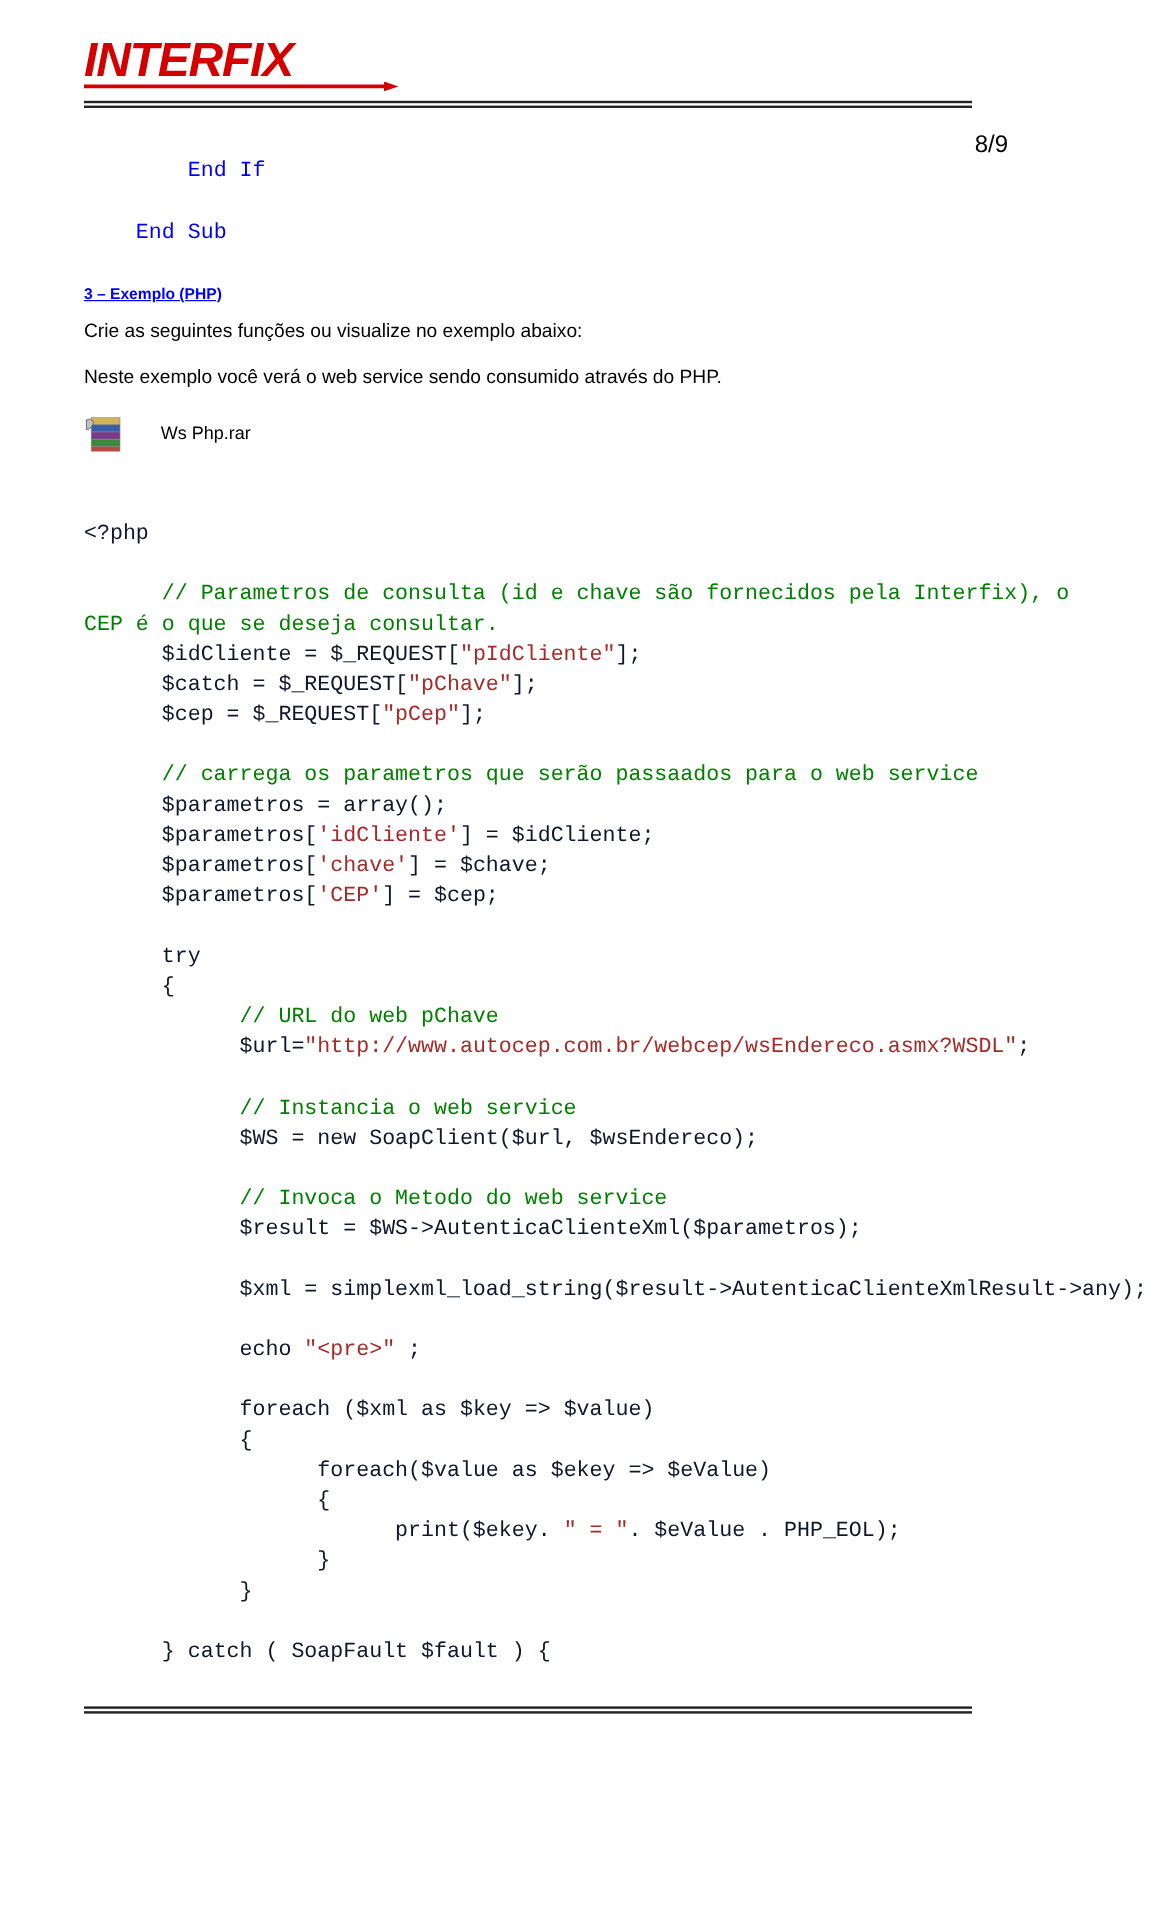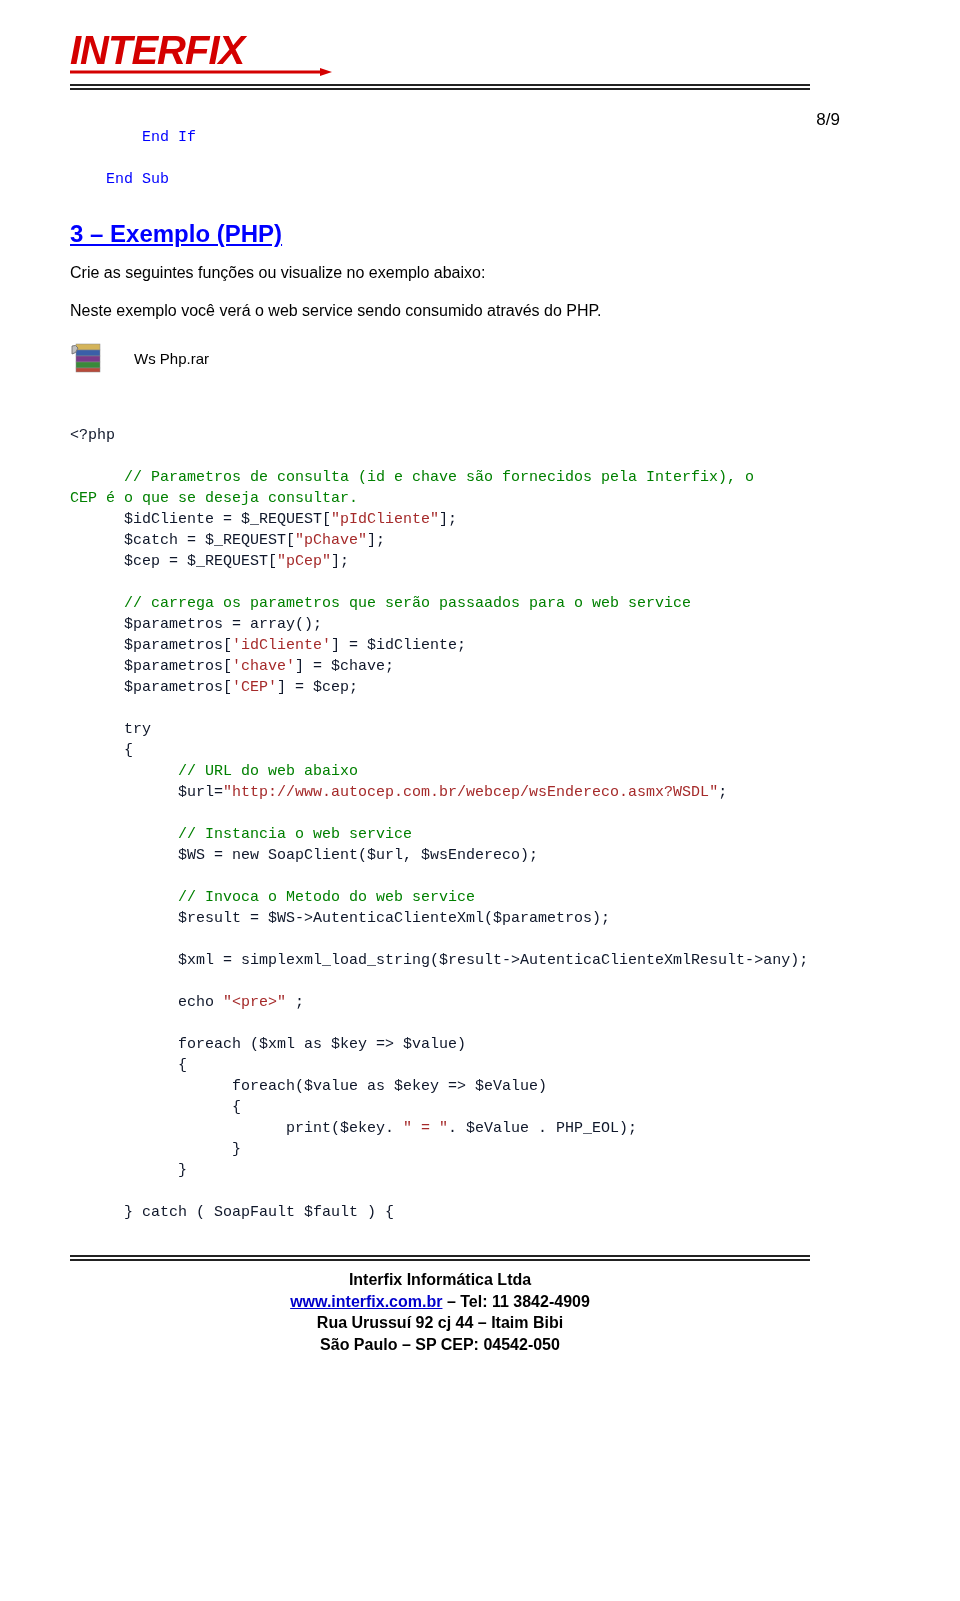--- a/index.html
+++ b/index.html
@@ -31,40 +31,40 @@
     font-weight: bold;
     font-style: italic;
     color: #444;
     letter-spacing: 2px;
     margin-top: -4px;
   }
   .page-num {
     position: absolute;
     right: 40px;
     top: 110px;
-    font-size: 17px;
+    font-size: 20px;
     font-family: Arial, sans-serif;
   }
   .hr-line {
     border: none;
     border-top: 2px solid #222;
     margin: 8px 0 8px 0;
   }
   .code {
     font-family: "Courier New", monospace;
-    font-size: 15px;
+    font-size: 18px;
     white-space: pre;
     line-height: 1.4;
   }
   .blue { color: #0000ff; }
   .teal { color: #0f172a; }
   .section-title {
     color: #0000ff;
     text-decoration: underline;
-    font-size: 24px;
+    font-size: 13px;
     font-weight: bold;
     font-family: Arial, sans-serif;
     margin: 30px 0 16px 0;
   }
   .body-text {
     font-family: Arial, sans-serif;
     font-size: 16px;
     margin: 10px 0 20px 0;
   }
   .file-row {
@@ -150,21 +150,21 @@
 <span>      </span><span class="teal">$cep = $_REQUEST[</span><span class="maroon">"pCep"</span><span class="teal">];</span>
 
 <span>      </span><span class="green">// carrega os parametros que serão passaados para o web service</span>
 <span>      </span><span class="teal">$parametros = array();</span>
 <span>      </span><span class="teal">$parametros[</span><span class="maroon">'idCliente'</span><span class="teal">] = $idCliente;</span>
 <span>      </span><span class="teal">$parametros[</span><span class="maroon">'chave'</span><span class="teal">] = $chave;</span>
 <span>      </span><span class="teal">$parametros[</span><span class="maroon">'CEP'</span><span class="teal">] = $cep;</span>
 
 <span>      </span><span class="teal">try</span>
 <span>      </span><span class="teal">{</span>
-<span>            </span><span class="green">// URL do web abaixo</span>
+<span>            </span><span class="green">// URL do web pChave</span>
 <span>            </span><span class="teal">$url=</span><span class="maroon">"http://www.autocep.com.br/webcep/wsEndereco.asmx?WSDL"</span><span class="teal">;</span>
 
 <span>            </span><span class="green">// Instancia o web service</span>
 <span>            </span><span class="teal">$WS = </span><span class="teal">new</span><span class="teal"> SoapClient($url, $wsEndereco);</span>
 
 <span>            </span><span class="green">// Invoca o Metodo do web service</span>
 <span>            </span><span class="teal">$result = $WS-&gt;AutenticaClienteXml($parametros);</span>
 
 <span>            </span><span class="teal">$xml = simplexml_load_string($result-&gt;AutenticaClienteXmlResult-&gt;any);</span>
 
@@ -178,21 +178,13 @@
 <span>                  </span><span class="teal">}</span>
 <span>            </span><span class="teal">}</span>
 
 <span>      </span><span class="teal">} </span><span class="teal">catch</span><span class="teal"> ( SoapFault $fault ) {</span>
 </div>
 
   <div style="height:24px;"></div>
   <hr class="hr-line">
   <hr class="hr-line" style="margin-top:-6px;">
 
-  <div class="footer">
-    <div>Interfix Informática Ltda</div>
-    <div>
-      <a>www.interfix.com.br</a><span> – Tel: 11 3842-4909</span>
-    </div>
-    <div>Rua Urussuí 92 cj 44 – Itaim Bibi</div>
-    <div>São Paulo – SP CEP: 04542-050</div>
-  </div>
 </div>
 
 </body></html>

